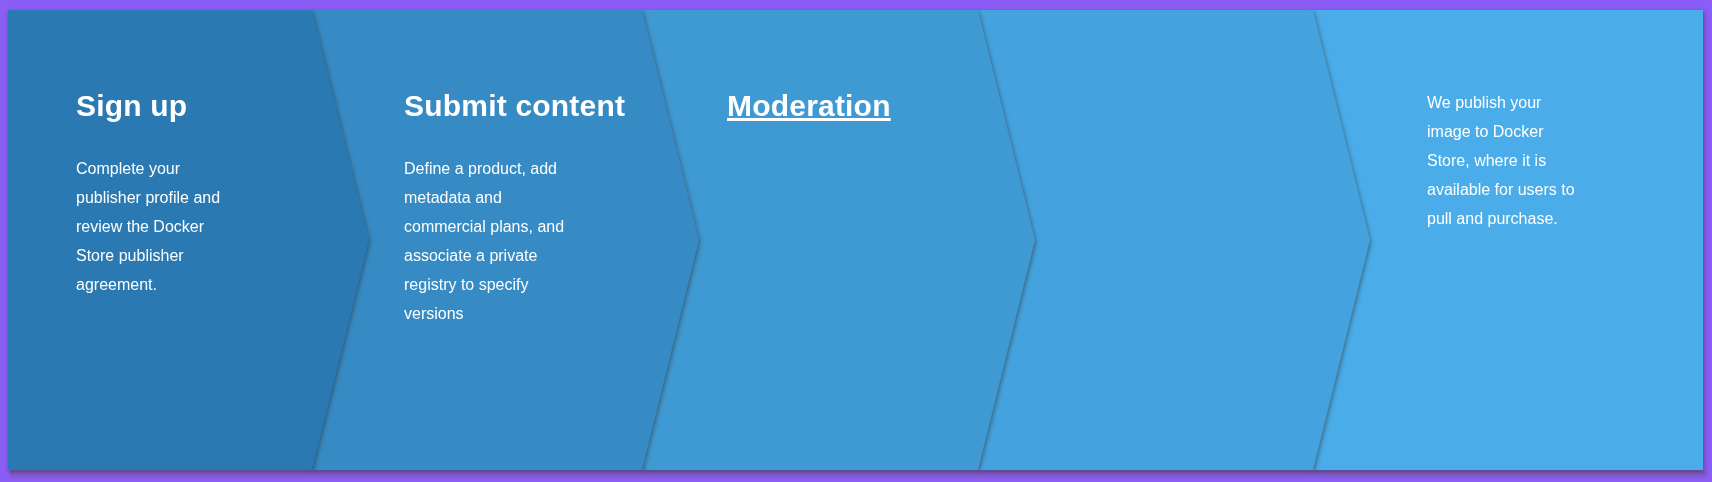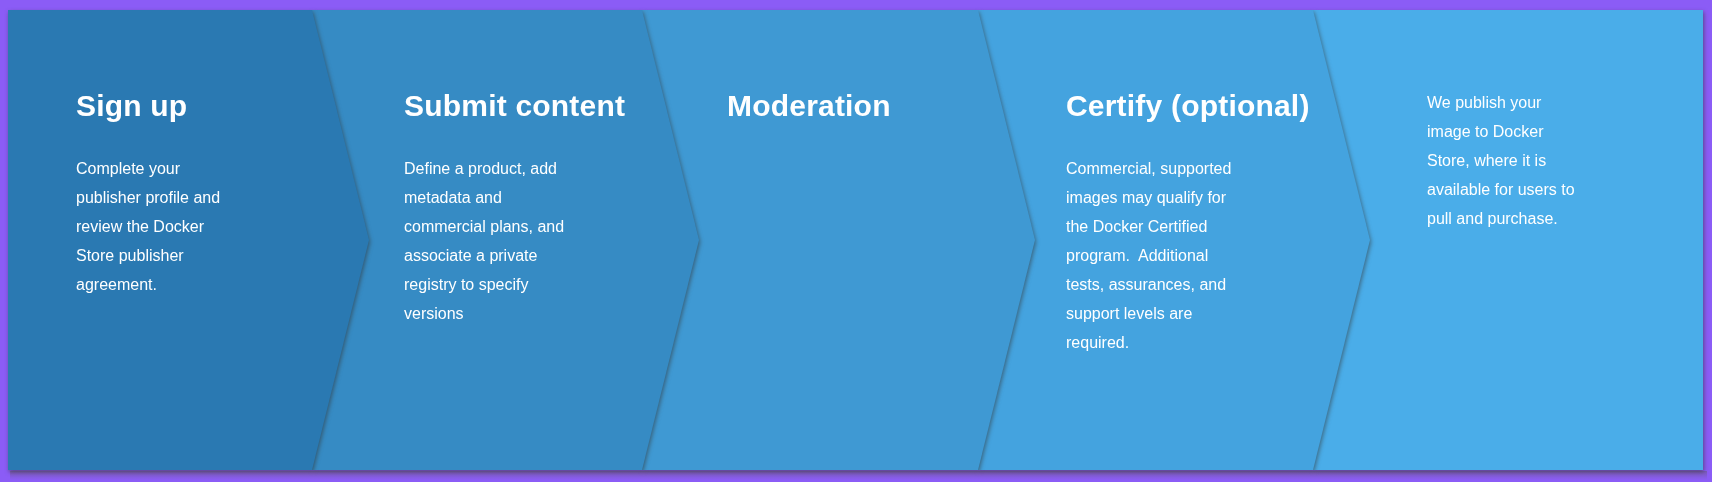--- a/index.html
+++ b/index.html
@@ -95,34 +95,24 @@
   <div class="textblock" style="left:404px;">
     <h2>Submit content</h2>
     <p>Define a product, add
 metadata and
 commercial plans, and
 associate a private
 registry to specify
 versions</p>
   </div>
 
-  <div class="textblock" style="left:727px;">
+  <div class="textblock" style="left:727px;text-decoration:underline;">
     <h2>Moderation</h2>
   </div>
 
-  <div class="textblock" style="left:1066px;">
-    <h2>Certify (optional)</h2>
-    <p>Commercial, supported
-images may qualify for
-the Docker Certified
-program.  Additional
-tests, assurances, and
-support levels are
-required.</p>
-  </div>
 
   <div class="textblock" style="left:1427px; width:270px;">
     <p>We publish your
 image to Docker
 Store, where it is
 available for users to
 pull and purchase.</p>
   </div>
 
 </div>

